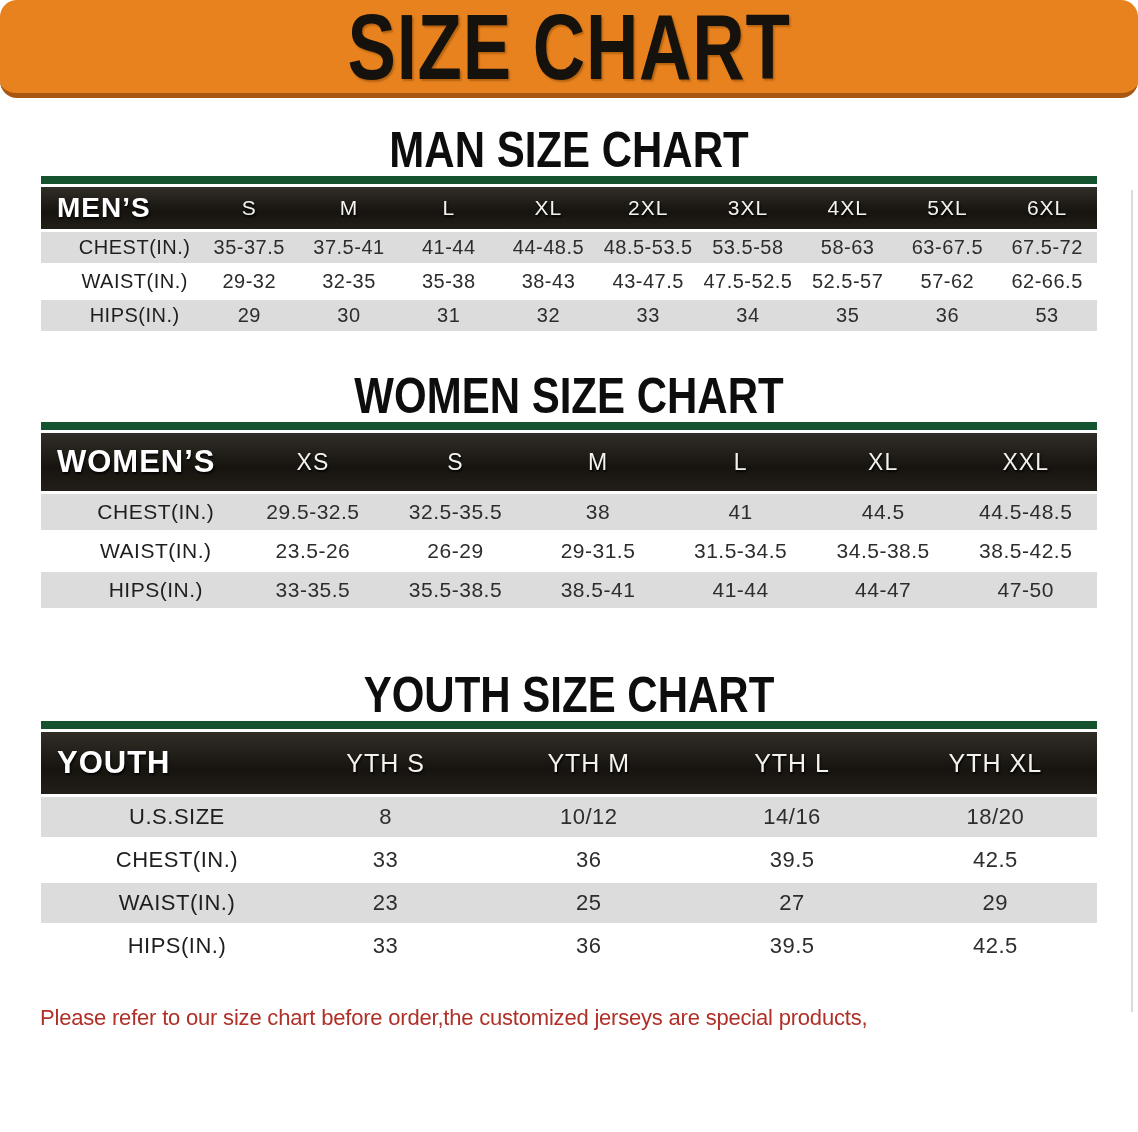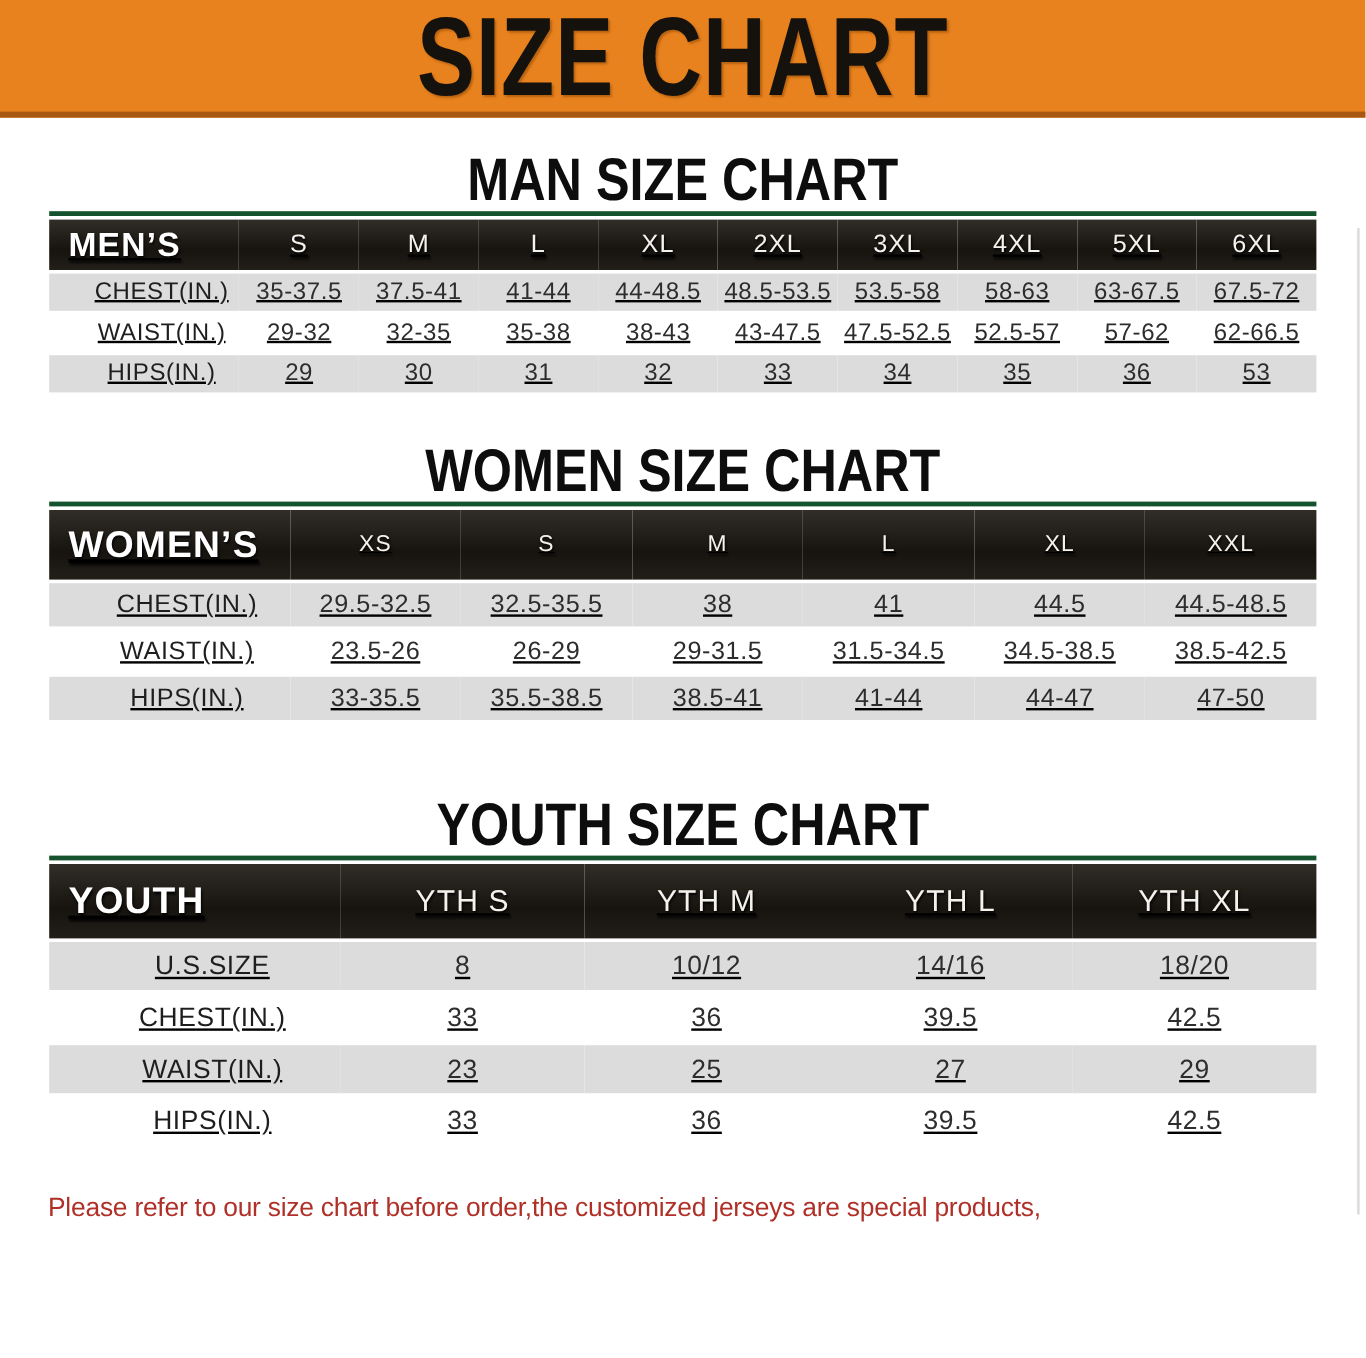--- a/index.html
+++ b/index.html
@@ -20,20 +20,21 @@
     overflow: hidden;
   }
 
   
   .banner {
     height: 98px;
     background: var(--accent, #E8821E);
     border-bottom: 5px solid var(--banner-border, #A75712);
     display: flex; align-items: center; justify-content: center;
     overflow: hidden;
+    border-radius: 17px;
   }
   .banner-title {
     font-size: 93px;
     font-weight: bold;
     color: #15120d;
     letter-spacing: 1px;
     line-height: 98px;
     white-space: nowrap;
     transform: scaleX(0.78);
     text-shadow: 2px 2px 2px rgba(120, 60, 0, 0.45);
@@ -54,22 +55,21 @@
   .heading-women { margin-top: 36px; }
   .heading-youth { margin-top: 58px; }
 
   
   table.size-table {
     width: 1056px;
     margin: 0 41px;
     border-collapse: separate;
     border-spacing: 0 3px;
     table-layout: fixed;
-    border-top: 4px solid #14532d;
-    text-decoration: underline;
+    border-top: 8px solid #14532d;
   }
   .t0 { margin-top: 16px; }
   .t1 { margin-top: 20px; }
   .t2 { margin-top: 24px; }
 
   table.size-table thead th {
     background: linear-gradient(180deg, #312d27 0%, #17140f 60%, #221f19 100%);
     color: #f4f2ee;
     font-weight: normal;
     text-align: center;
@@ -77,21 +77,21 @@
     text-shadow: 1px 2px 2px rgba(0,0,0,0.85);
   }
   table.size-table thead th.band-label {
     text-align: left;
     padding-left: 16px;
     font-weight: bold;
     letter-spacing: 1px;
     color: #ffffff;
   }
   .t0 thead th { height: 42px; font-size: 21px; letter-spacing: 1px; }
-  .t1 thead th { height: 58px; font-size: 19px; letter-spacing: 1px; }
+  .t1 thead th { height: 58px; font-size: 23px; letter-spacing: 1px; }
   .t2 thead th { height: 62px; font-size: 25px; letter-spacing: 1px; }
   .t0 thead th.band-label { font-size: 28px; }
   .t1 thead th.band-label { font-size: 31px; }
   .t2 thead th.band-label { font-size: 31px; }
 
   table.size-table td {
     text-align: center;
     color: var(--text-dark, #2D2D2D);
     letter-spacing: 0.5px;
     padding: 0;

